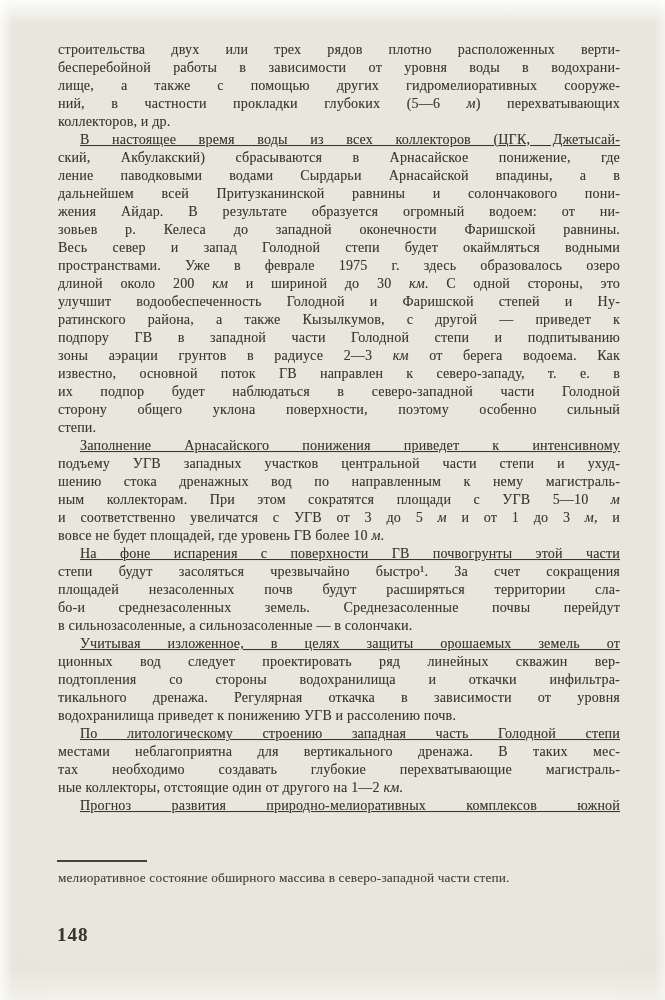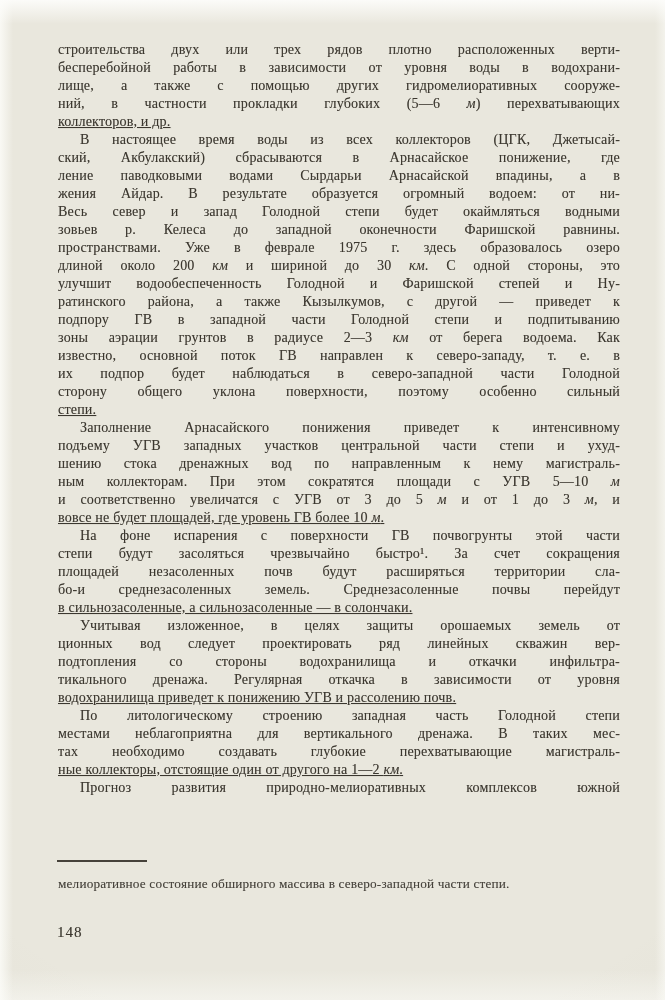--- a/index.html
+++ b/index.html
@@ -23,75 +23,77 @@
   }
   .text-column {
     position: absolute;
     left: 58px; top: 41px; width: 562px;
     font-size: 14px;
     line-height: 18px;
     letter-spacing: 0.2px;
     text-shadow: 0.2px 0.2px 0.4px rgba(59,55,47,0.35);
   }
   .para { margin: 0; }
-  .para.indent .line:first-child { text-indent: 22px; }
+  .para.indent .line:first-child { text-indent: 22px; text-decoration: underline; }
   .line {
     height: 18px;
     text-align: justify;
     text-align-last: justify;
   }
-  .line.left { text-align-last: left; text-decoration: underline; }
+  .line.left { text-align-last: left; }
   .it { font-style: italic; }
   .footnote-rule {
     position: absolute;
     left: 57px; top: 860px;
     width: 90px; height: 2px;
     background: #46423a;
   }
   .footnote {
     position: absolute;
     left: 58px; top: 868px; width: 562px;
     font-size: 13.2px;
     line-height: 20px;
     letter-spacing: 0.2px;
     color: #45413a;
     text-shadow: 0.2px 0.2px 0.3px rgba(69,65,58,0.3);
   }
   .fn-line { text-align: justify; text-align-last: justify; }
-  .fn-line.left { text-align-last: left; margin-top: 6px; }
+  .fn-line.left { text-align-last: left; }
   .fn-first { text-indent: 26px; }
   .page-number {
     position: absolute;
     left: 57px; top: 924px;
-    font-size: 15px;
+    font-size: 19px;
     letter-spacing: 1px;
     color: #3b372f;
     text-shadow: 0.2px 0.2px 0.4px rgba(59,55,47,0.35);
+    font-weight: bold;
   }
 </style>
 </head>
 <body>
 
 <div class="page" style="--paper: #e9e7dd; --ink: #3b372f;">
 
   <div class="text-column">
       <div class="para">
         <div class="line"><span>строительства двух или трех рядов плотно расположенных верти-</span></div>
         <div class="line"><span>бесперебойной работы в зависимости от уровня воды в водохрани-</span></div>
         <div class="line"><span>лище, а также с помощью других гидромелиоративных сооруже-</span></div>
         <div class="line"><span>ний, в частности прокладки глубоких (5—6 </span><span class="it">м</span><span>) перехватывающих</span></div>
         <div class="line left"><span>коллекторов, и др.</span></div>
       </div>
       <div class="para indent">
         <div class="line"><span>В настоящее время воды из всех коллекторов (ЦГК, Джетысай-</span></div>
         <div class="line"><span>ский, Акбулакский) сбрасываются в Арнасайское понижение, где</span></div>
         <div class="line"><span>ление паводковыми водами Сырдарьи Арнасайской впадины, а в</span></div>
+        <div class="line"><span>дальнейшем всей Притузканинской равнины и солончакового пони-</span></div>
         <div class="line"><span>жения Айдар. В результате образуется огромный водоем: от ни-</span></div>
+        <div class="line"><span>зовьев р. Келеса до западной оконечности Фаришской равнины.</span></div>
         <div class="line"><span>Весь север и запад Голодной степи будет окаймляться водными</span></div>
-        <div class="line"><span>зовьев р. Келеса до западной оконечности Фаришской равнины.</span></div>
         <div class="line"><span>пространствами. Уже в феврале 1975 г. здесь образовалось озеро</span></div>
         <div class="line"><span>длиной около 200 </span><span class="it">км</span><span> и шириной до 30 </span><span class="it">км</span><span>. С одной стороны, это</span></div>
         <div class="line"><span>улучшит водообеспеченность Голодной и Фаришской степей и Ну-</span></div>
         <div class="line"><span>ратинского района, а также Кызылкумов, с другой — приведет к</span></div>
         <div class="line"><span>подпору ГВ в западной части Голодной степи и подпитыванию</span></div>
         <div class="line"><span>зоны аэрации грунтов в радиусе 2—3 </span><span class="it">км</span><span> от берега водоема. Как</span></div>
         <div class="line"><span>известно, основной поток ГВ направлен к северо-западу, т. е. в</span></div>
         <div class="line"><span>их подпор будет наблюдаться в северо-западной части Голодной</span></div>
         <div class="line"><span>сторону общего уклона поверхности, поэтому особенно сильный</span></div>
         <div class="line left"><span>степи.</span></div>

